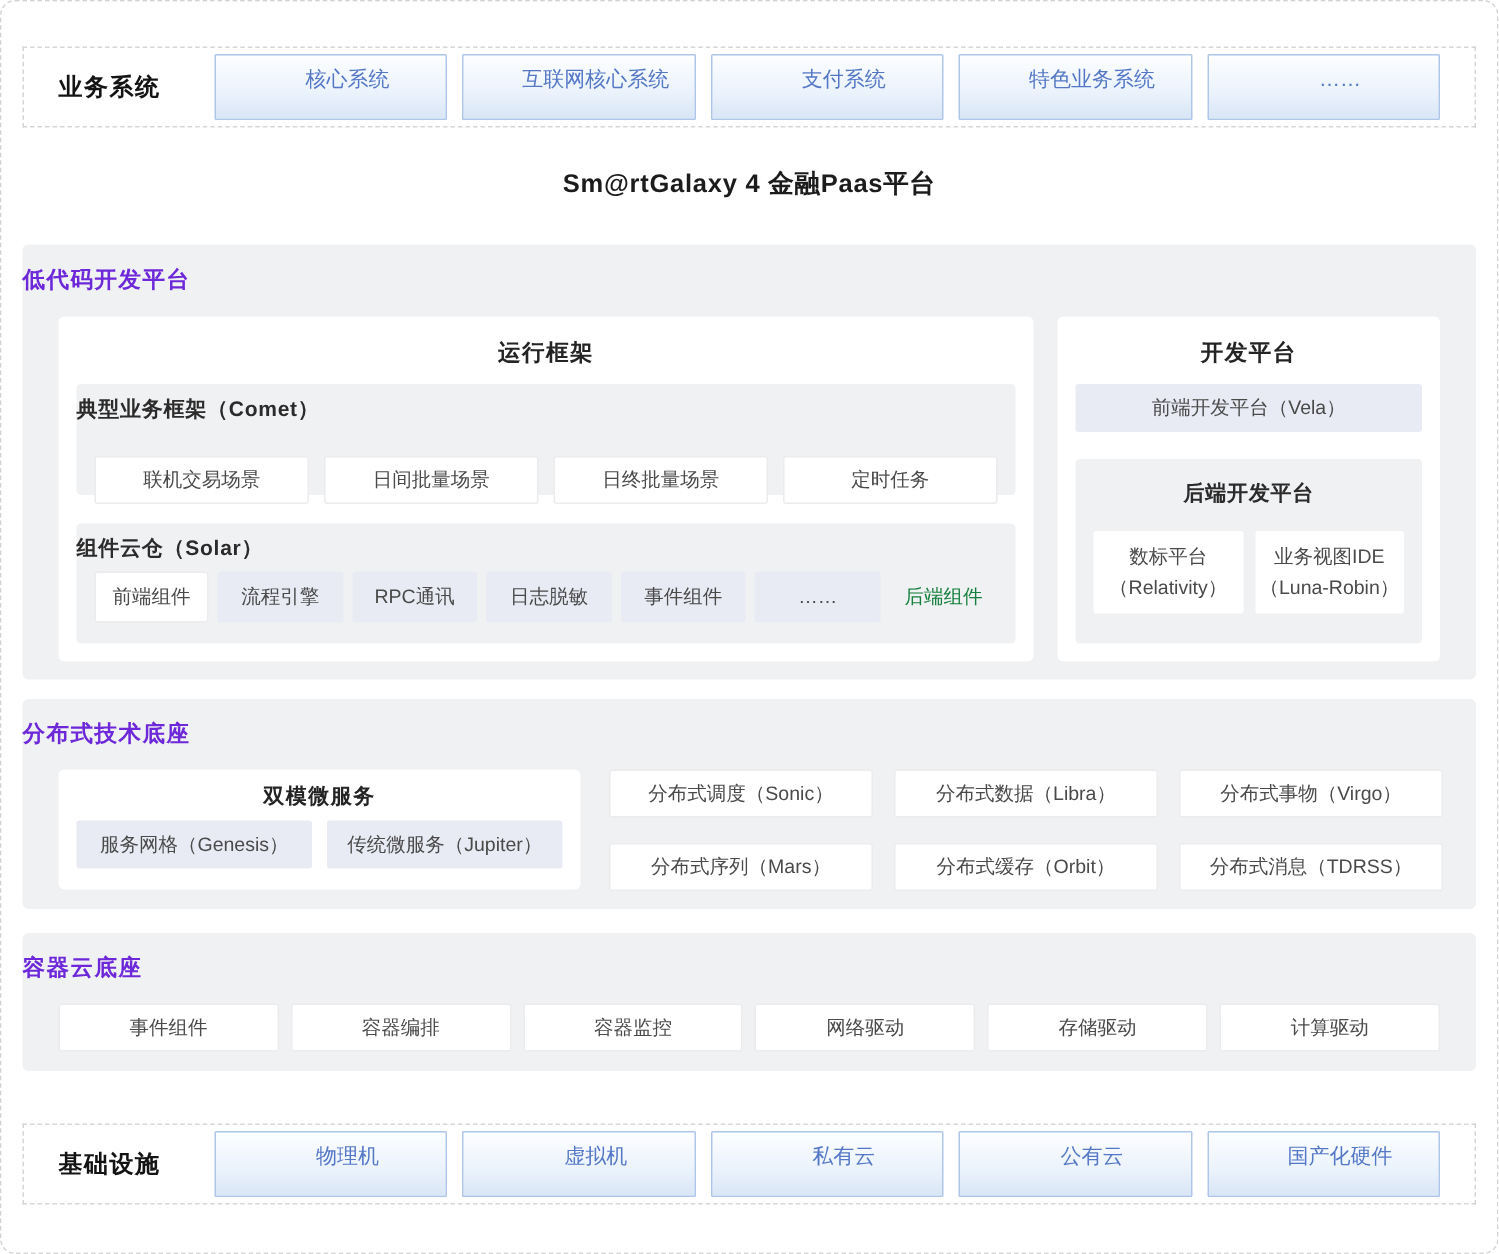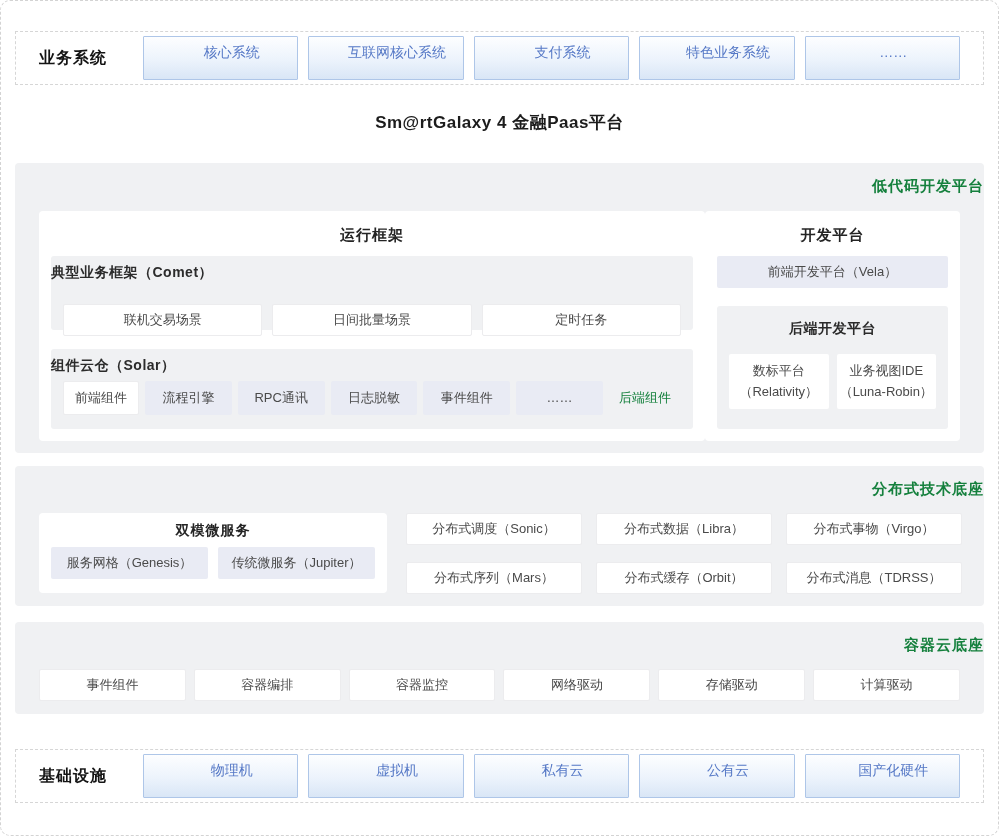--- a/index.html
+++ b/index.html
@@ -51,29 +51,29 @@
   }
 
   
   .section {
     box-sizing:border-box;
     margin:0 14px;
     background:#f0f1f3;
     border-radius:4px;
   }
   .section-title {
-    text-align:right;
-    font-size:15px; font-weight:bold; color:#15803d;
+    text-align:left;
+    font-size:15px; font-weight:bold; color:#6d28d9;
     padding-top:14px; height:22px; box-sizing:content-box;
     letter-spacing:1px;
   }
 
   
   #low-code { margin-top:30px; height:290px; }
-  .lc-body { display:flex; padding:12px 24px 0; }
+  .lc-body { display:flex; gap:16px; padding:12px 24px 0; }
   .white-panel { background:#fff; border-radius:4px; box-sizing:border-box; }
   .runtime-panel { flex:1; height:230px; }
   .dev-panel { width:255px; flex:none; height:230px; }
   .panel-title {
     text-align:center; font-size:15px; font-weight:bold; color:#242424;
     padding:15px 0 11px; letter-spacing:1px;
   }
   .gray-sub { margin:0 12px; background:#f0f1f3; border-radius:3px; box-sizing:border-box; }
   .sub-title {
     text-align:left; font-size:14px; font-weight:bold; color:#2b2b2b;
@@ -168,20 +168,21 @@
     <div class="lc-body">
 
       <div class="white-panel runtime-panel">
         <div class="panel-title">运行框架</div>
 
         <div class="gray-sub comet">
           <div class="sub-title">典型业务框架（Comet）</div>
           <div class="chip-row">
             <div class="white-chip">联机交易场景</div>
             <div class="white-chip">日间批量场景</div>
+            <div class="white-chip">日终批量场景</div>
             <div class="white-chip">定时任务</div>
           </div>
         </div>
 
         <div class="gray-sub solar">
           <div class="sub-title">组件云仓（Solar）</div>
           <div class="solar-items">
             <div class="solar-front">前端组件</div>
             <div class="lavender-chip">流程引擎</div>
             <div class="lavender-chip">RPC通讯</div>

